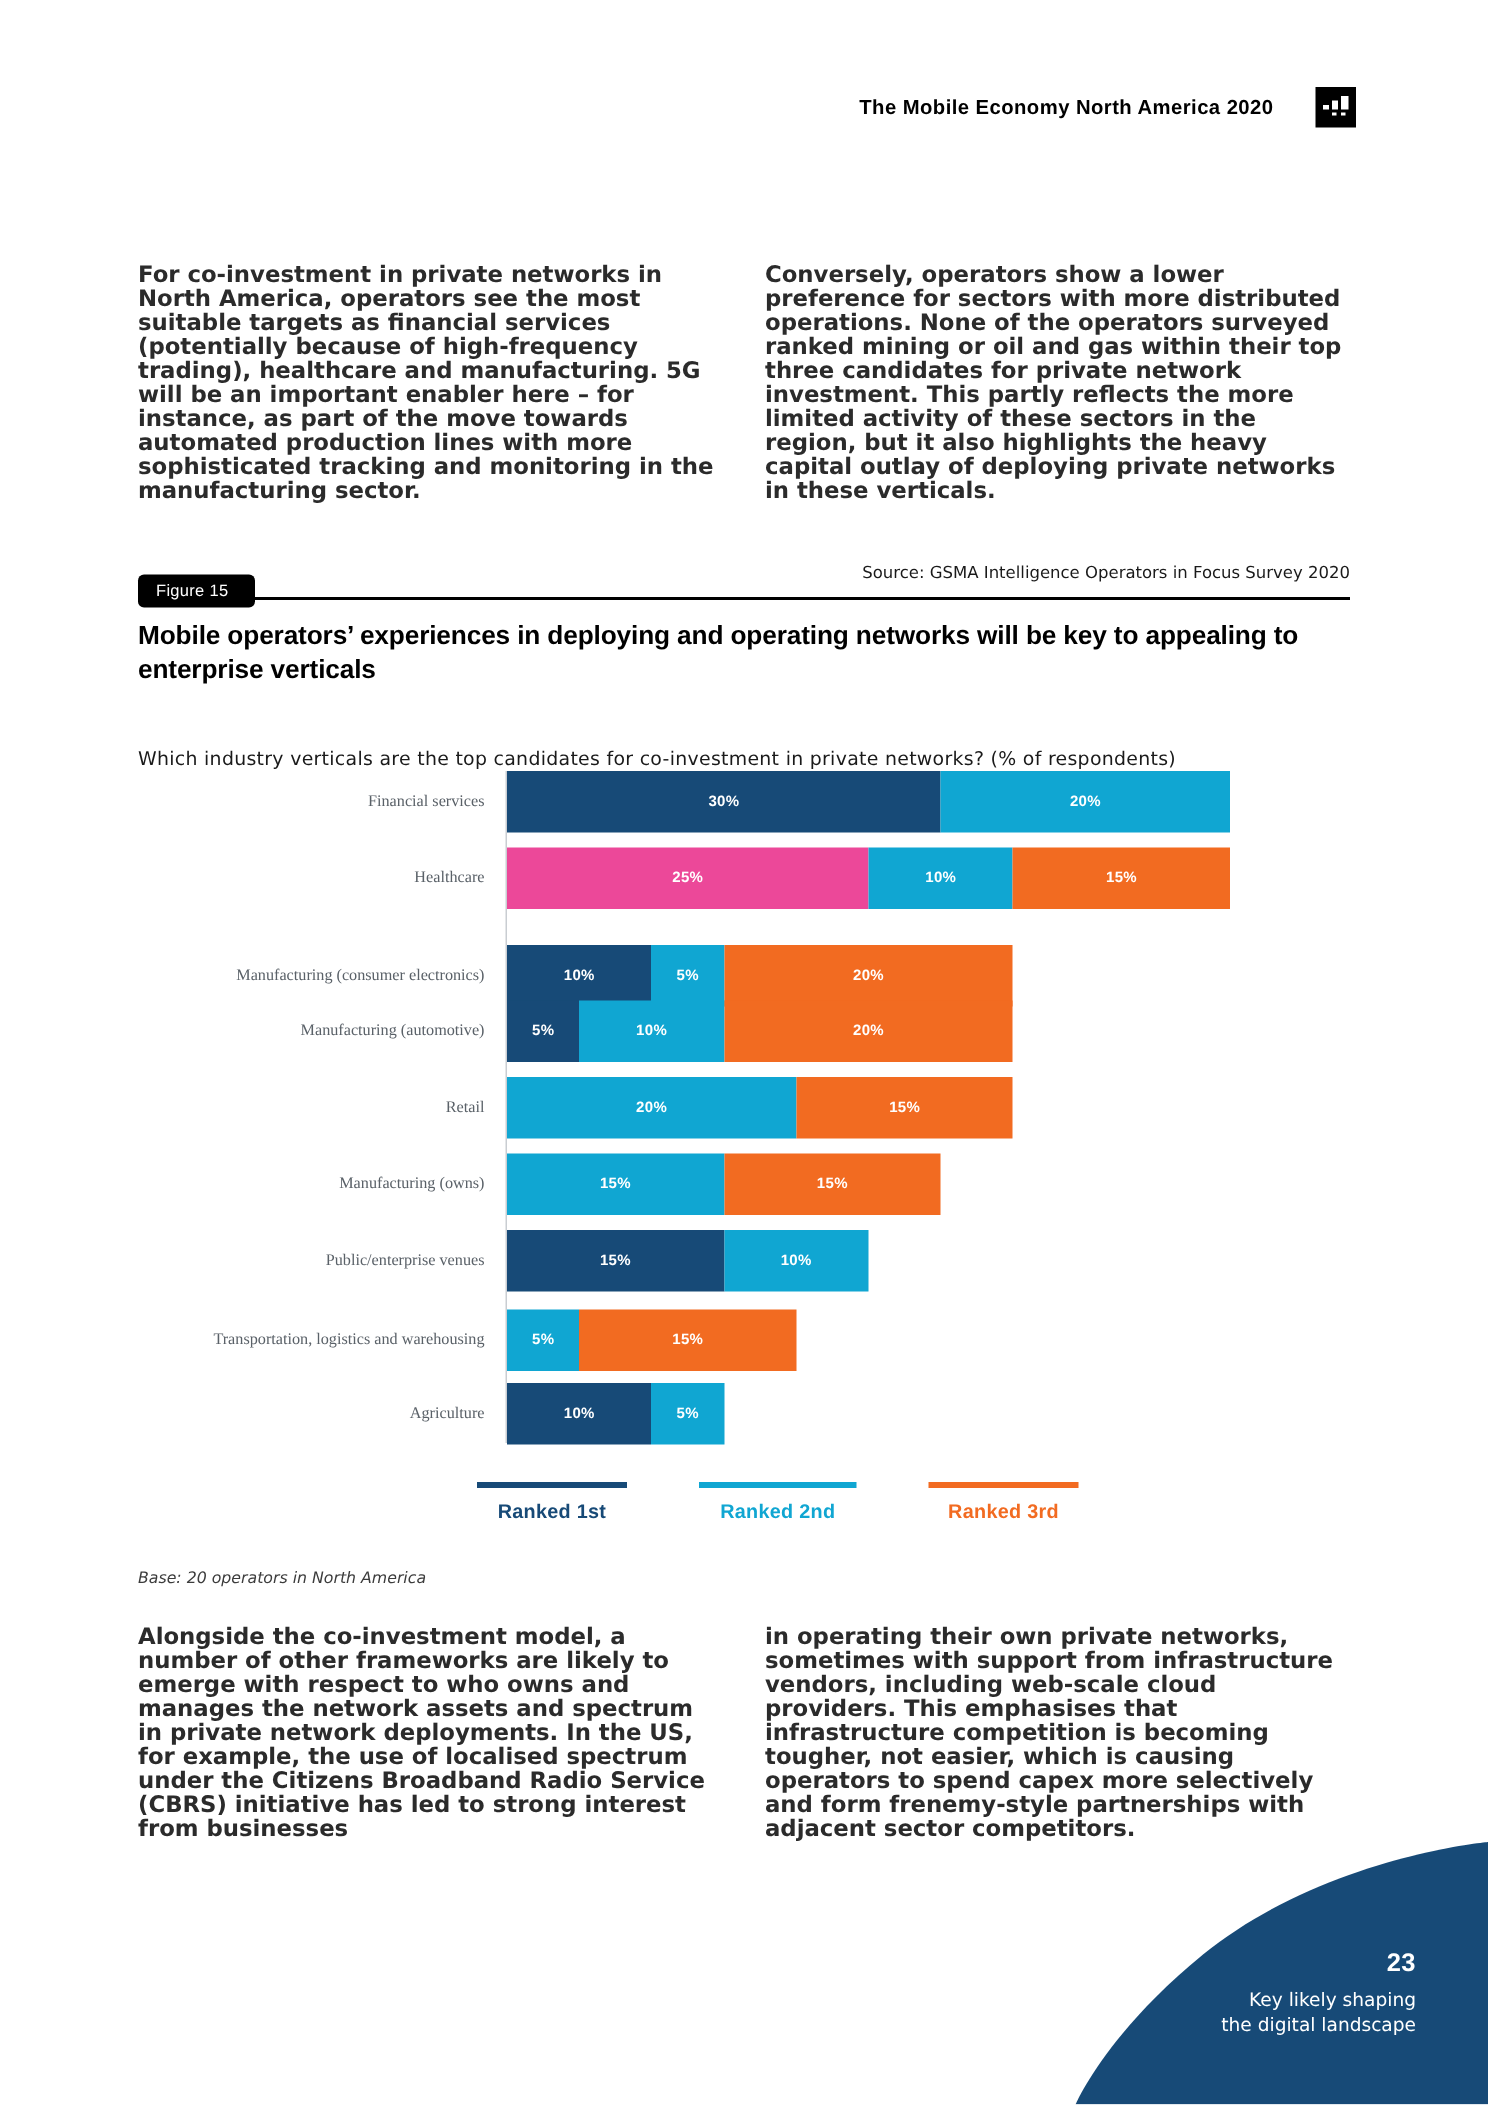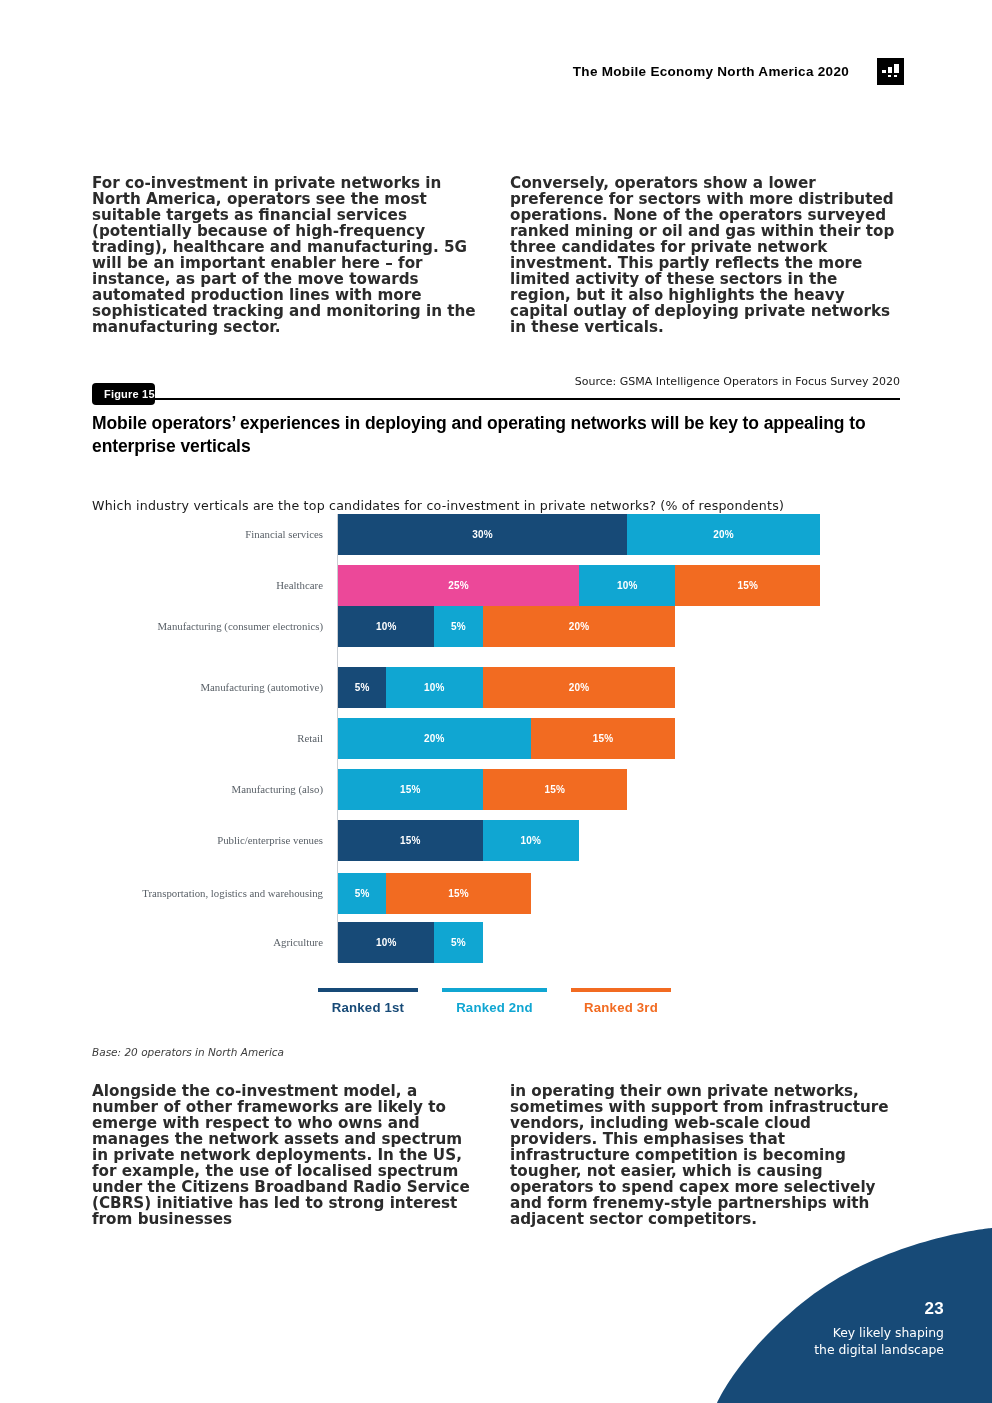--- a/index.html
+++ b/index.html
@@ -88,22 +88,22 @@
     height: 1.5px;
     background: #000000;
   }
   .figure-badge {
     position: absolute;
     left: 0;
     top: 8px;
     background: #000000;
     color: #ffffff;
     font-size: 11px;
-    font-weight: bold;
-    padding: 5px 0 5px 12px;
+    font-weight: normal;
+    padding: 5px 18px 5px 12px;
     border-radius: 4px;
     letter-spacing: 0.2px;
     z-index: 2;
   }
 
   
   .chart-title {
     position: absolute;
     top: 412px;
     left: 92px;
@@ -174,21 +174,21 @@
     font-weight: bold;
     letter-spacing: 0.2px;
   }
 
   
   .legend {
     position: absolute;
     top: 988px;
     left: 318px;
     display: flex;
-    gap: 24px;
+    gap: 48px;
   }
   .legend-item { display: flex; flex-direction: column; }
   .legend-swatch { height: 4px; width: 100%; margin-bottom: 8px; }
   .legend-label {
     font-size: 13.2px;
     font-weight: bold;
     letter-spacing: 0.2px;
     text-align: center;
   }
 
@@ -287,21 +287,21 @@
       </div>
     </div>
     <div class="bar-row" style="top: 51px;">
       <div class="bar-label">Healthcare</div>
       <div class="bar-track">
         <div class="seg" style="width: 241px; background: #ec4899;">25%</div>
         <div class="seg" style="width: 96.4px; background: rgb(16, 166, 210);">10%</div>
         <div class="seg" style="width: 144.6px; background: rgb(242, 107, 33);">15%</div>
       </div>
     </div>
-    <div class="bar-row" style="top: 92px;">
+    <div class="bar-row" style="top: 116px;">
       <div class="bar-label">Manufacturing (consumer electronics)</div>
       <div class="bar-track">
         <div class="seg" style="width: 96.4px; background: rgb(23, 74, 119);">10%</div>
         <div class="seg" style="width: 48.2px; background: rgb(16, 166, 210);">5%</div>
         <div class="seg" style="width: 192.8px; background: rgb(242, 107, 33);">20%</div>
       </div>
     </div>
     <div class="bar-row" style="top: 153px;">
       <div class="bar-label">Manufacturing (automotive)</div>
       <div class="bar-track">
@@ -311,21 +311,21 @@
       </div>
     </div>
     <div class="bar-row" style="top: 204px;">
       <div class="bar-label">Retail</div>
       <div class="bar-track">
         <div class="seg" style="width: 192.8px; background: rgb(16, 166, 210);">20%</div>
         <div class="seg" style="width: 144.6px; background: rgb(242, 107, 33);">15%</div>
       </div>
     </div>
     <div class="bar-row" style="top: 255px;">
-      <div class="bar-label">Manufacturing (also)</div>
+      <div class="bar-label">Manufacturing (owns)</div>
       <div class="bar-track">
         <div class="seg" style="width: 144.6px; background: rgb(16, 166, 210);">15%</div>
         <div class="seg" style="width: 144.6px; background: rgb(242, 107, 33);">15%</div>
       </div>
     </div>
     <div class="bar-row" style="top: 306px;">
       <div class="bar-label">Public/enterprise venues</div>
       <div class="bar-track">
         <div class="seg" style="width: 144.6px; background: rgb(23, 74, 119);">15%</div>
         <div class="seg" style="width: 96.4px; background: rgb(16, 166, 210);">10%</div>

